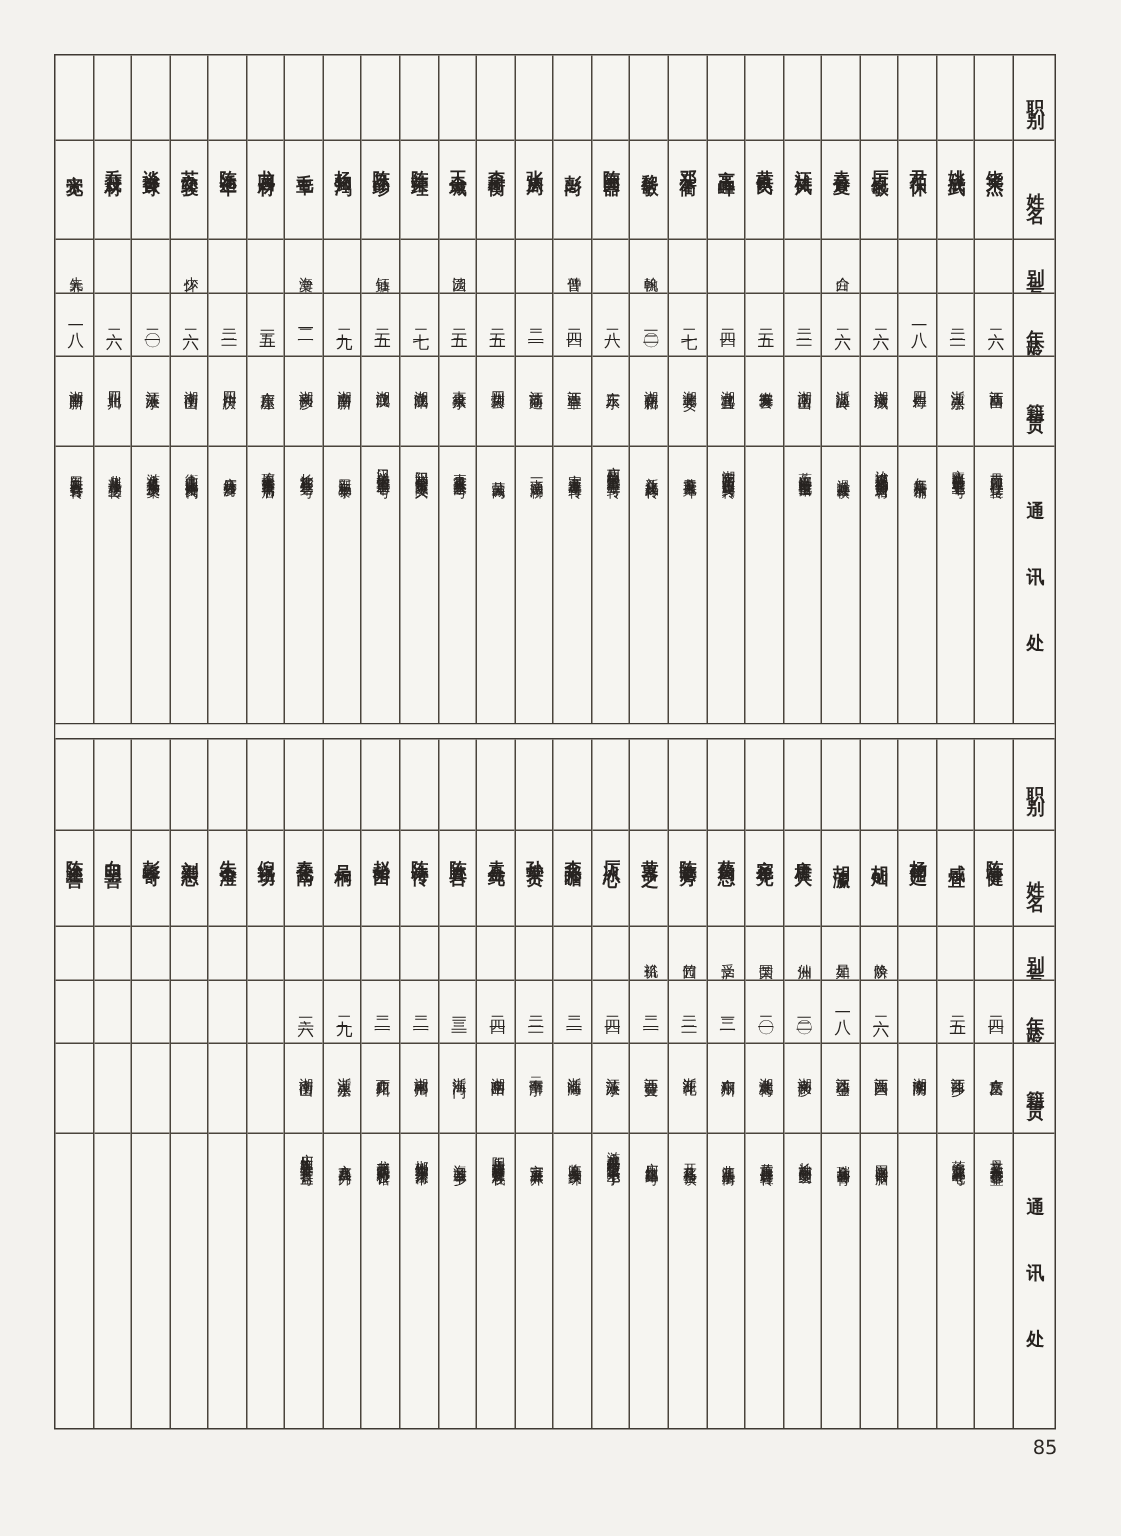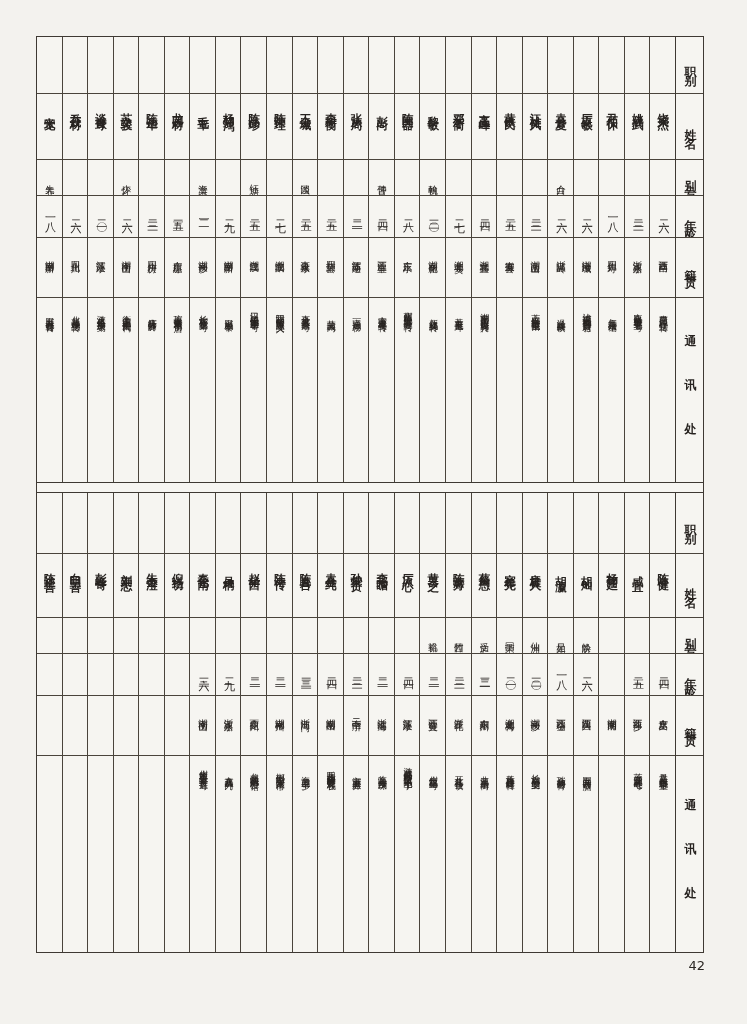--- a/index.html
+++ b/index.html
@@ -516,13 +516,13 @@
         <div class="cell r-duty"></div>
         <div class="cell r-name"><span class="v nm">陈述善</span></div>
         <div class="cell r-alias"></div>
         <div class="cell r-age"></div>
         <div class="cell r-native"></div>
         <div class="cell r-addr"></div>
       </div>
     </div>
 </div>
 
-<div class="pageno">42</div>
+<div class="pageno">85</div>
 
 </body></html>

